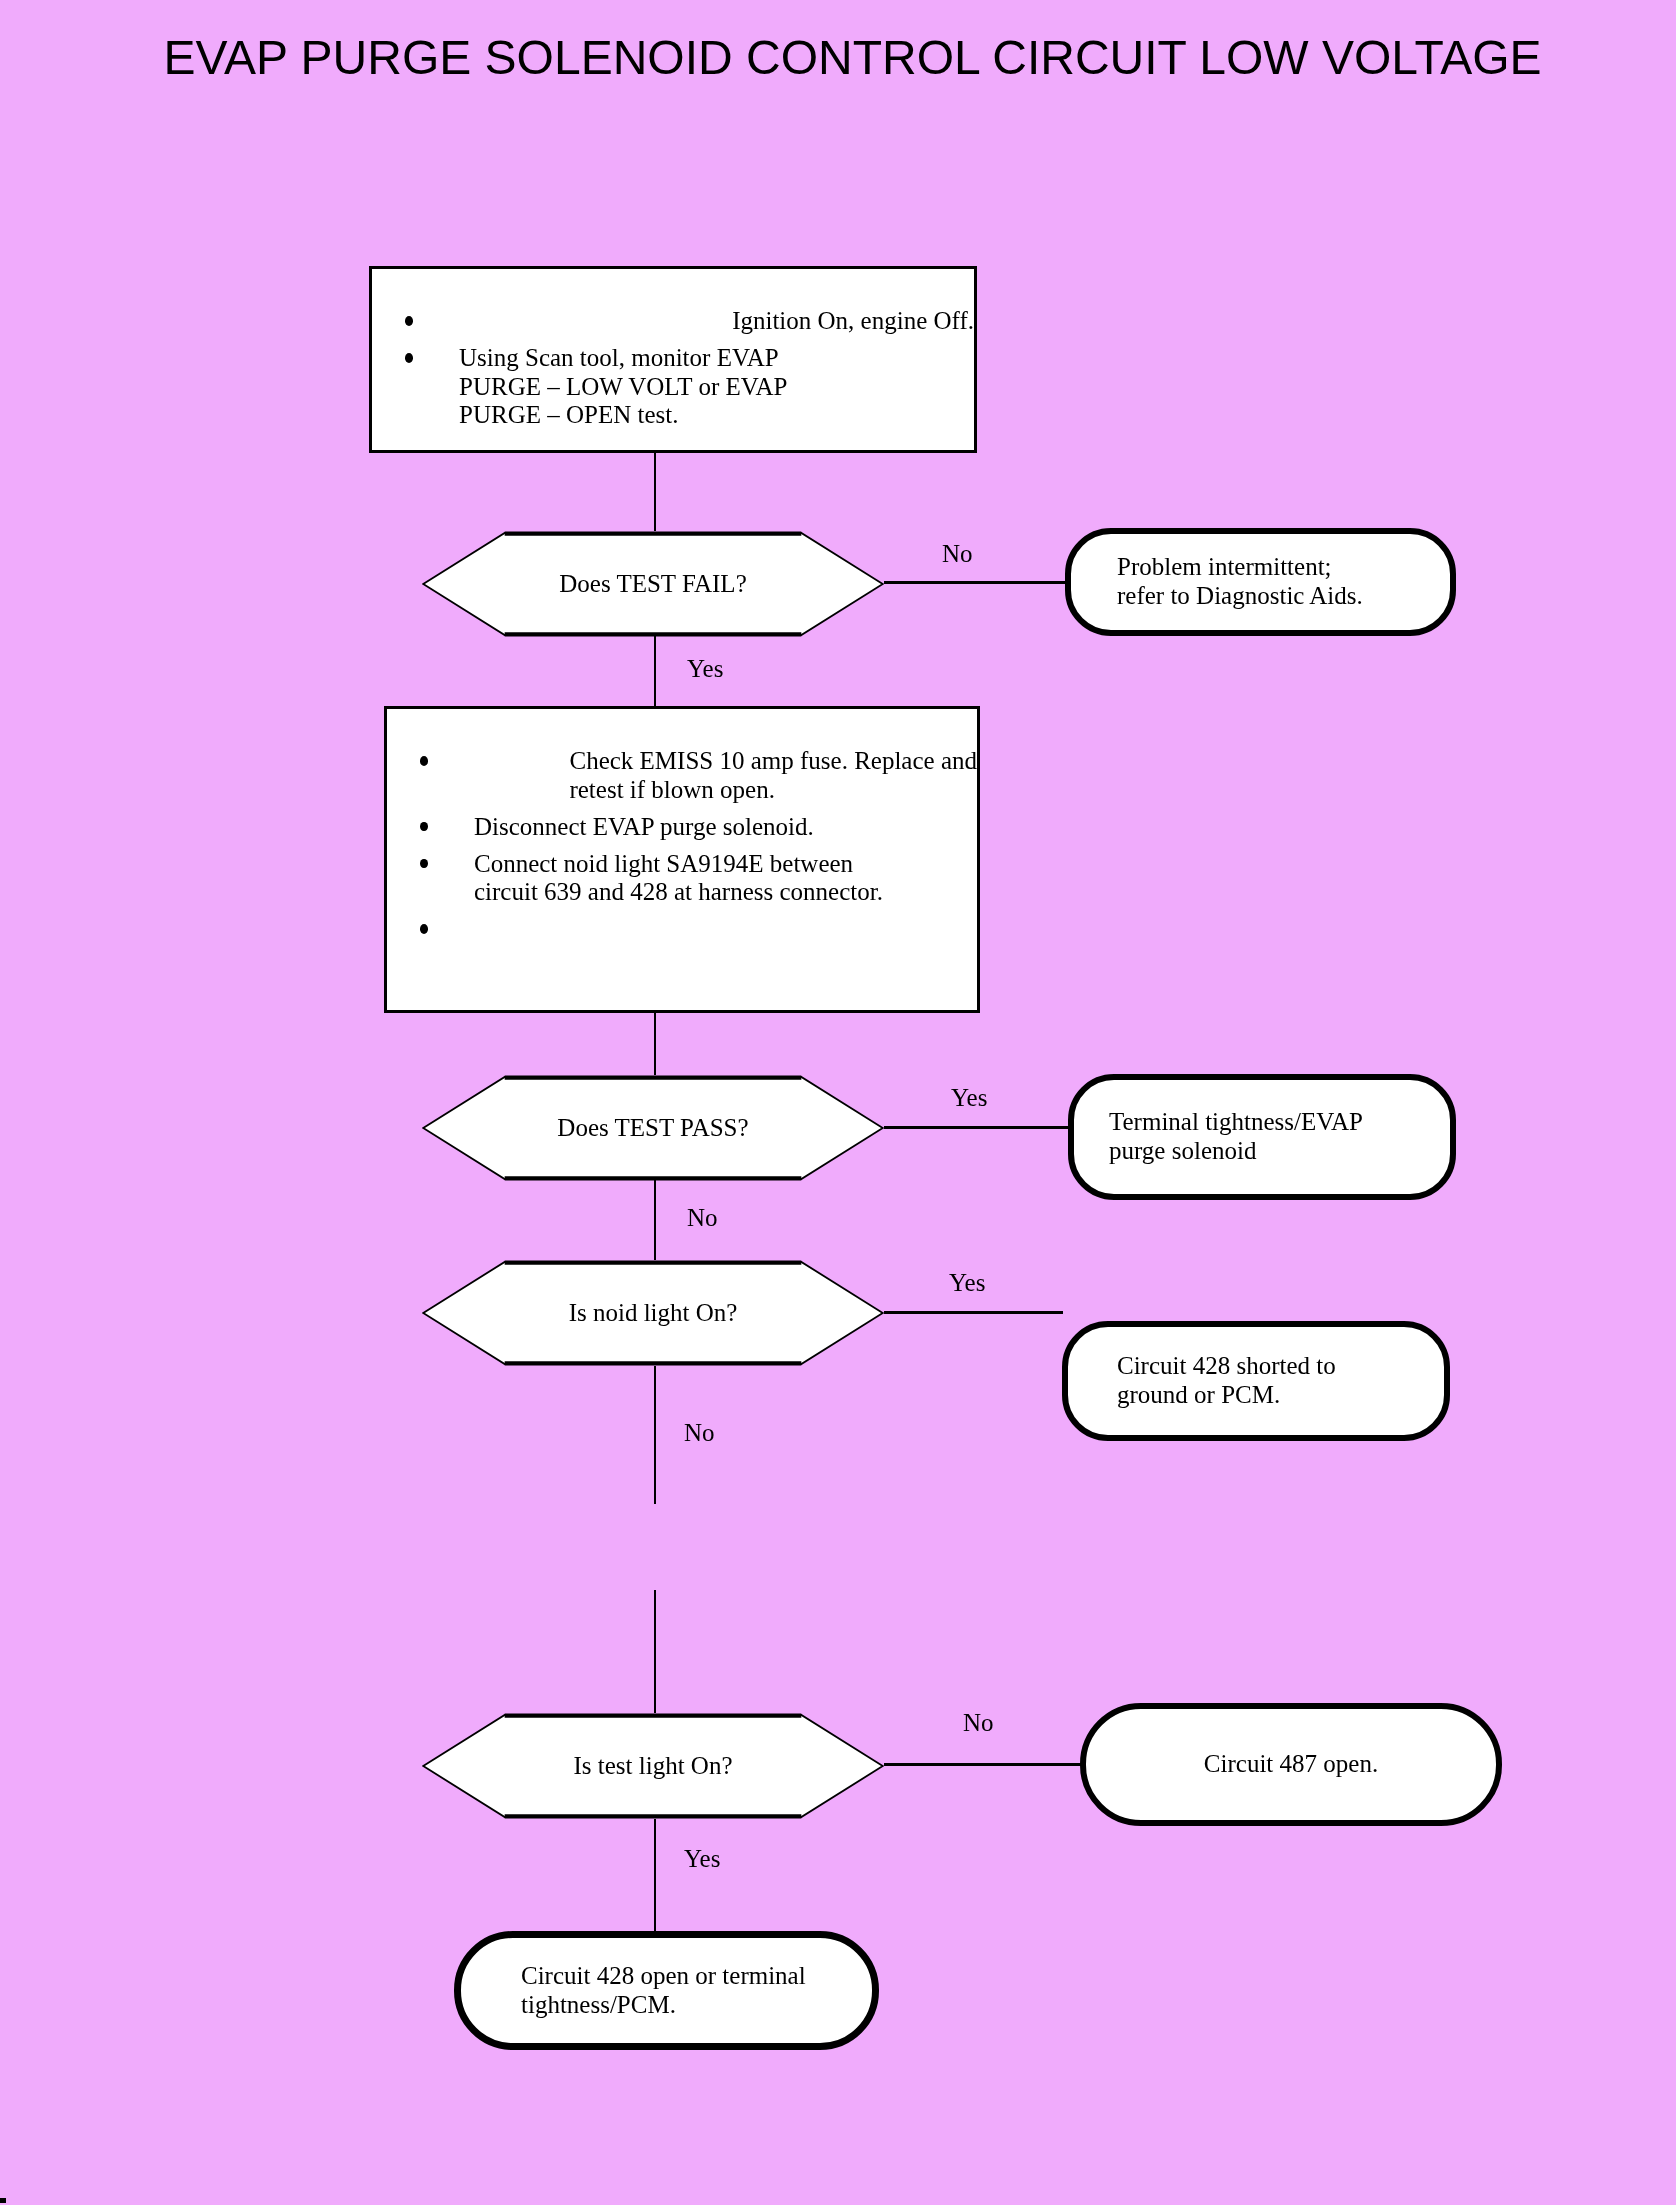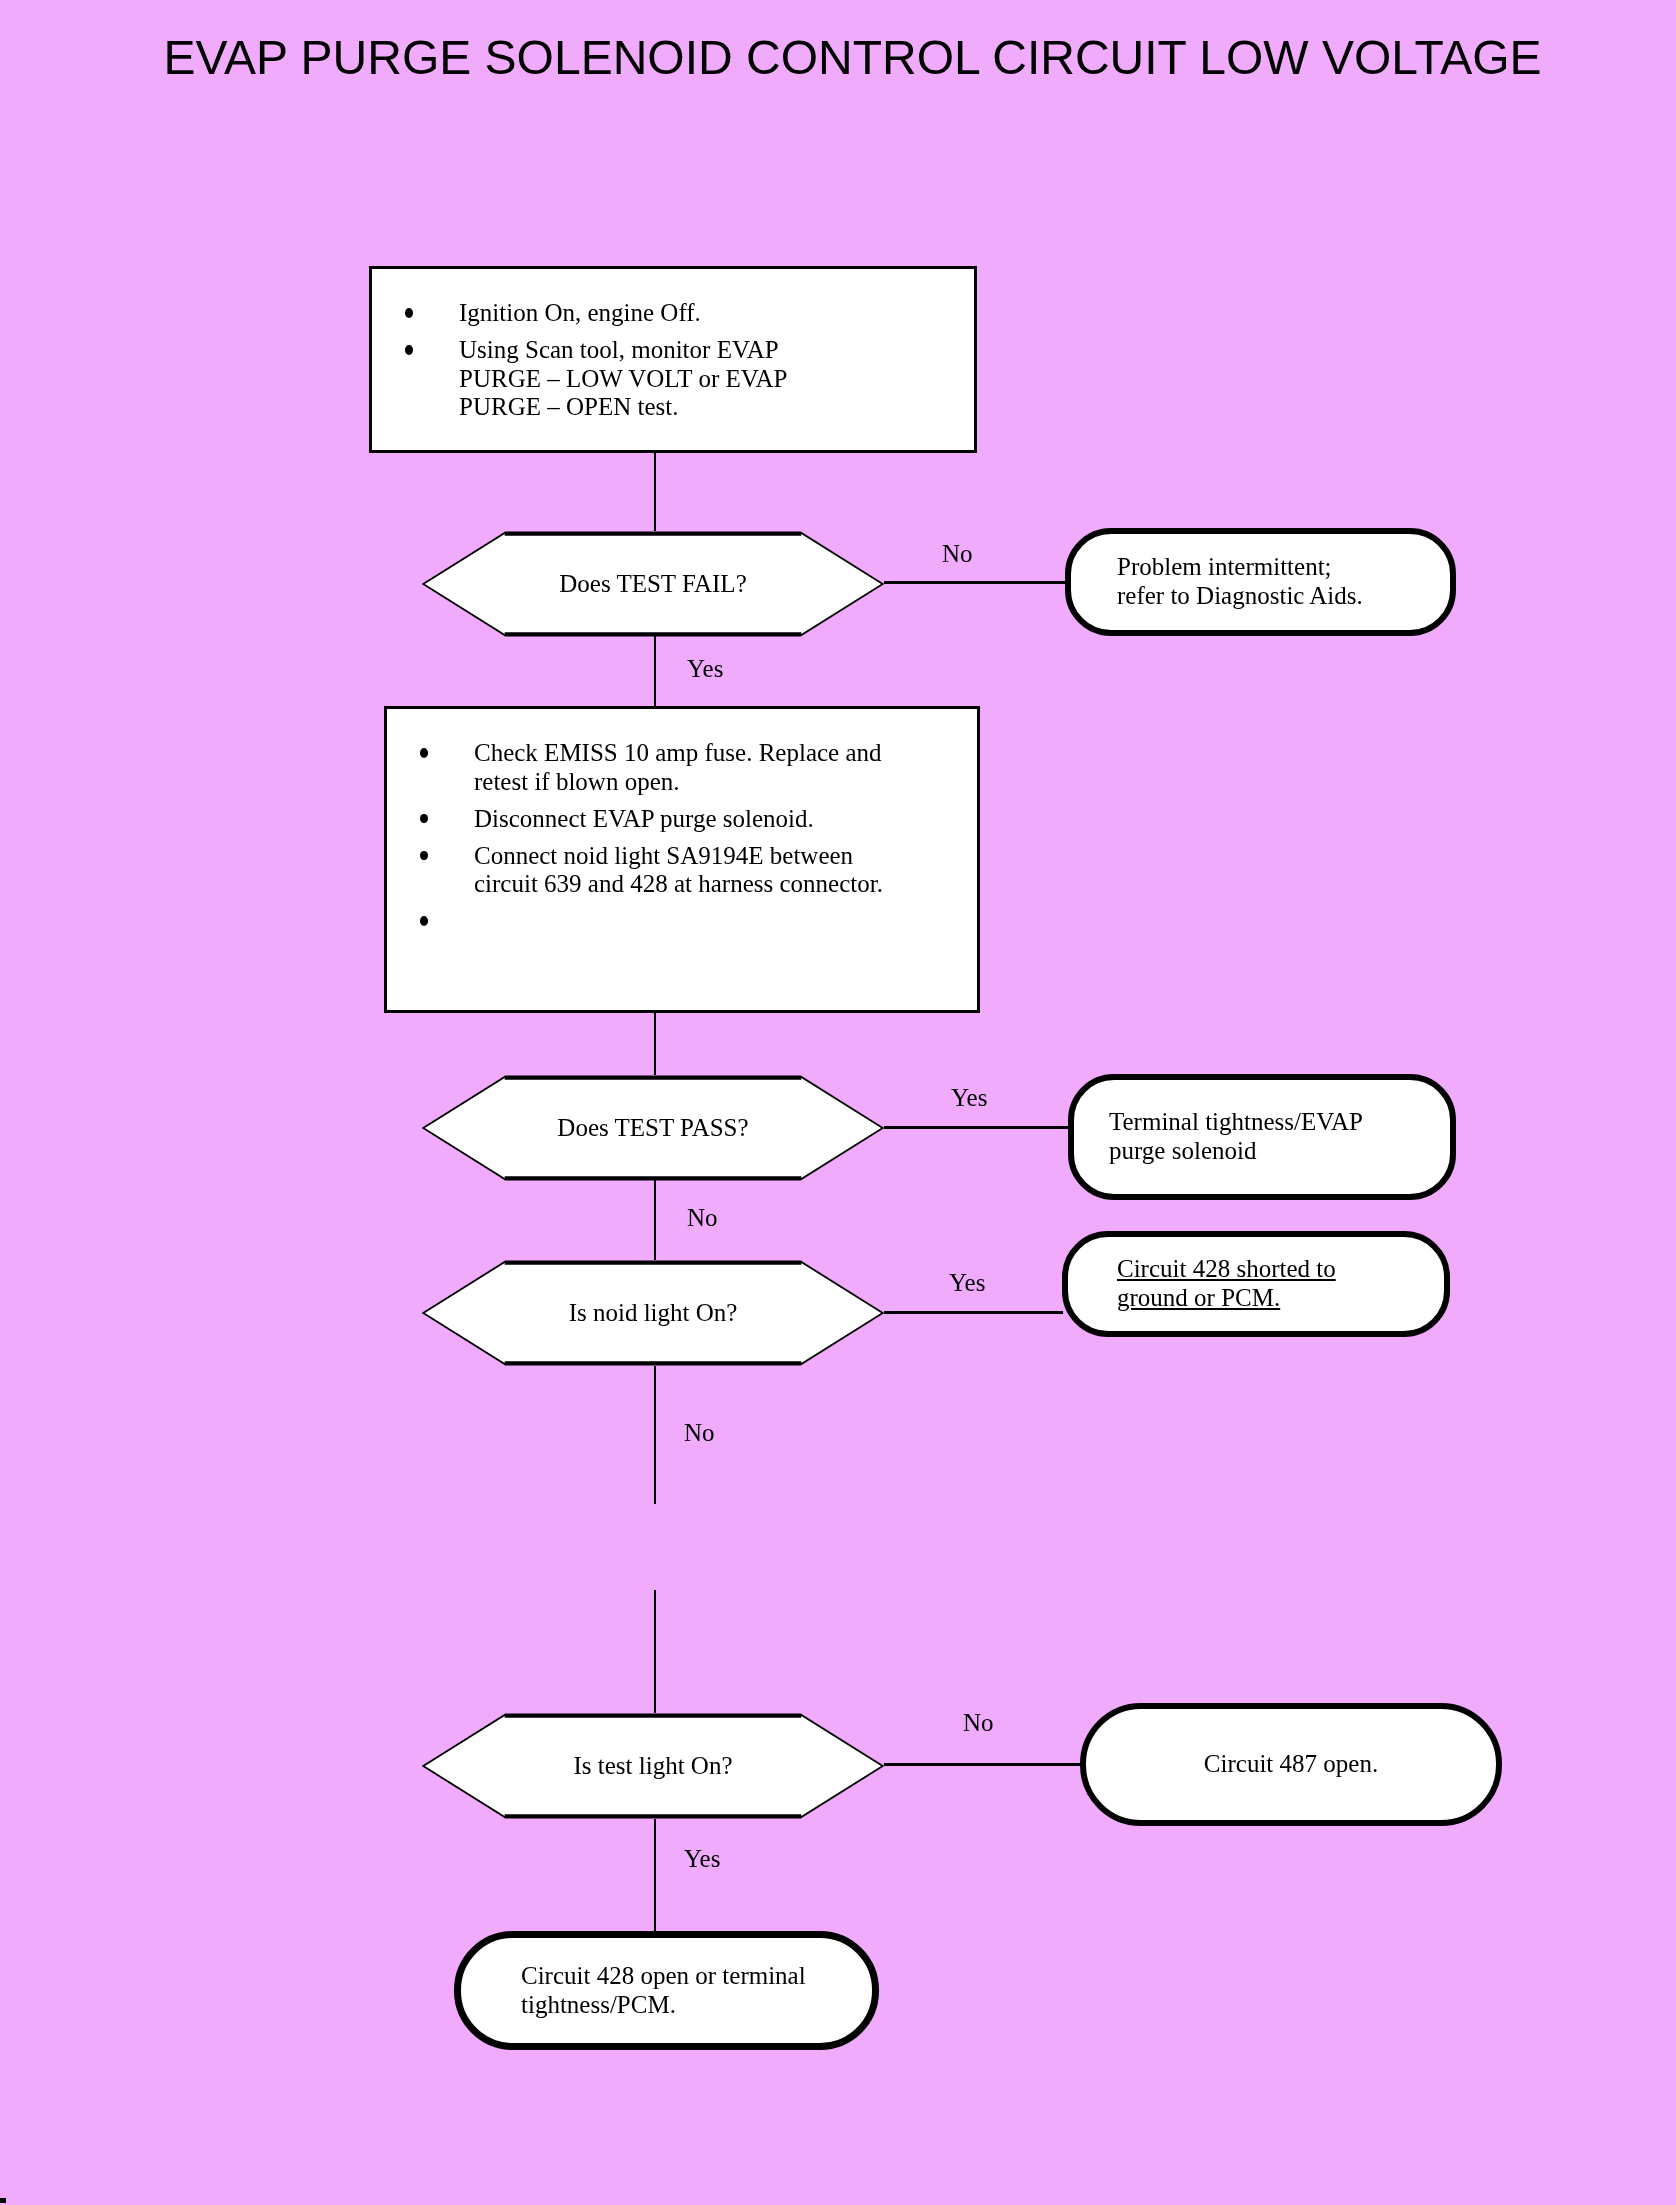--- a/index.html
+++ b/index.html
@@ -32,21 +32,21 @@
   
   .pbox{
     position:absolute;
     box-sizing:border-box;
     border:3px solid #000;
     background:#fff;
     font-size:25px;
     line-height:28.6px;
   }
   .bullet-item{display:flex;margin-top:8.5px;}
-  .bullet-item:first-child{margin-top:0;}
+  .bullet-item:first-child{margin-top:8px;justify-content:space-between;}
   .bullet{
     width:8px;height:9.7px;border-radius:50%;
     background:#000;flex:none;
     margin-left:33px;margin-top:9px;
   }
   .bullet-text{margin-left:46px;white-space:pre-line;}
   .plainbox{
     display:flex;align-items:center;
     border-width:3.6px;
   }
@@ -162,21 +162,21 @@
     <svg viewBox="0 0 760 174">
       <polygon points="2,87 136,3 624,3 758,87 624,171 136,171" fill="#ffffff" stroke="#000000" stroke-width="3"></polygon>
       <line x1="136" y1="4" x2="624" y2="4" stroke="#000000" stroke-width="7"></line>
       <line x1="136" y1="170" x2="624" y2="170" stroke="#000000" stroke-width="7"></line>
     </svg>
     <div class="hex-label">Is noid light On?</div>
   </div>
   <div class="branch-label" style="left:949px;top:1269px;">Yes</div>
   <div class="branch-label" style="left:684px;top:1419px;">No</div>
 
-  <div class="rbox" style="left:1062px;top:1231px;width:388px;height:106px;border-radius:46px;padding-left:49px;text-decoration:underline;">
+  <div class="rbox" style="left:1062px;top:1321px;width:388px;height:120px;border-radius:46px;padding-left:49px;">
     <div class="rbox-text">Circuit 428 shorted to
 ground or PCM.</div>
   </div>
 
 
   <div class="hex" style="left:422px;top:1713px;">
     <svg viewBox="0 0 760 174">
       <polygon points="2,87 136,3 624,3 758,87 624,171 136,171" fill="#ffffff" stroke="#000000" stroke-width="3"></polygon>
       <line x1="136" y1="4" x2="624" y2="4" stroke="#000000" stroke-width="7"></line>
       <line x1="136" y1="170" x2="624" y2="170" stroke="#000000" stroke-width="7"></line>

